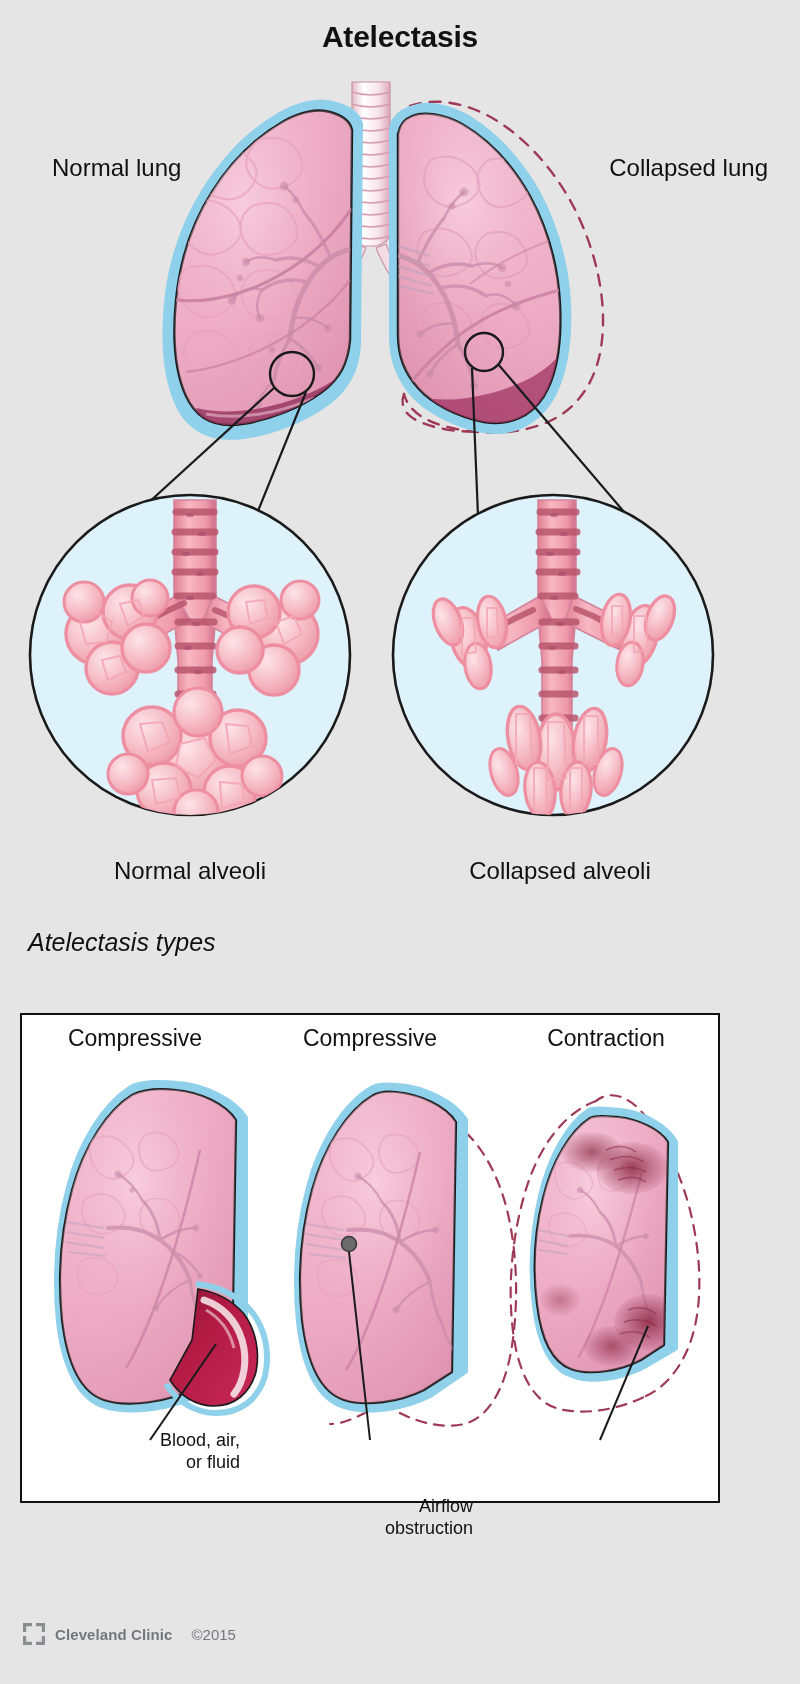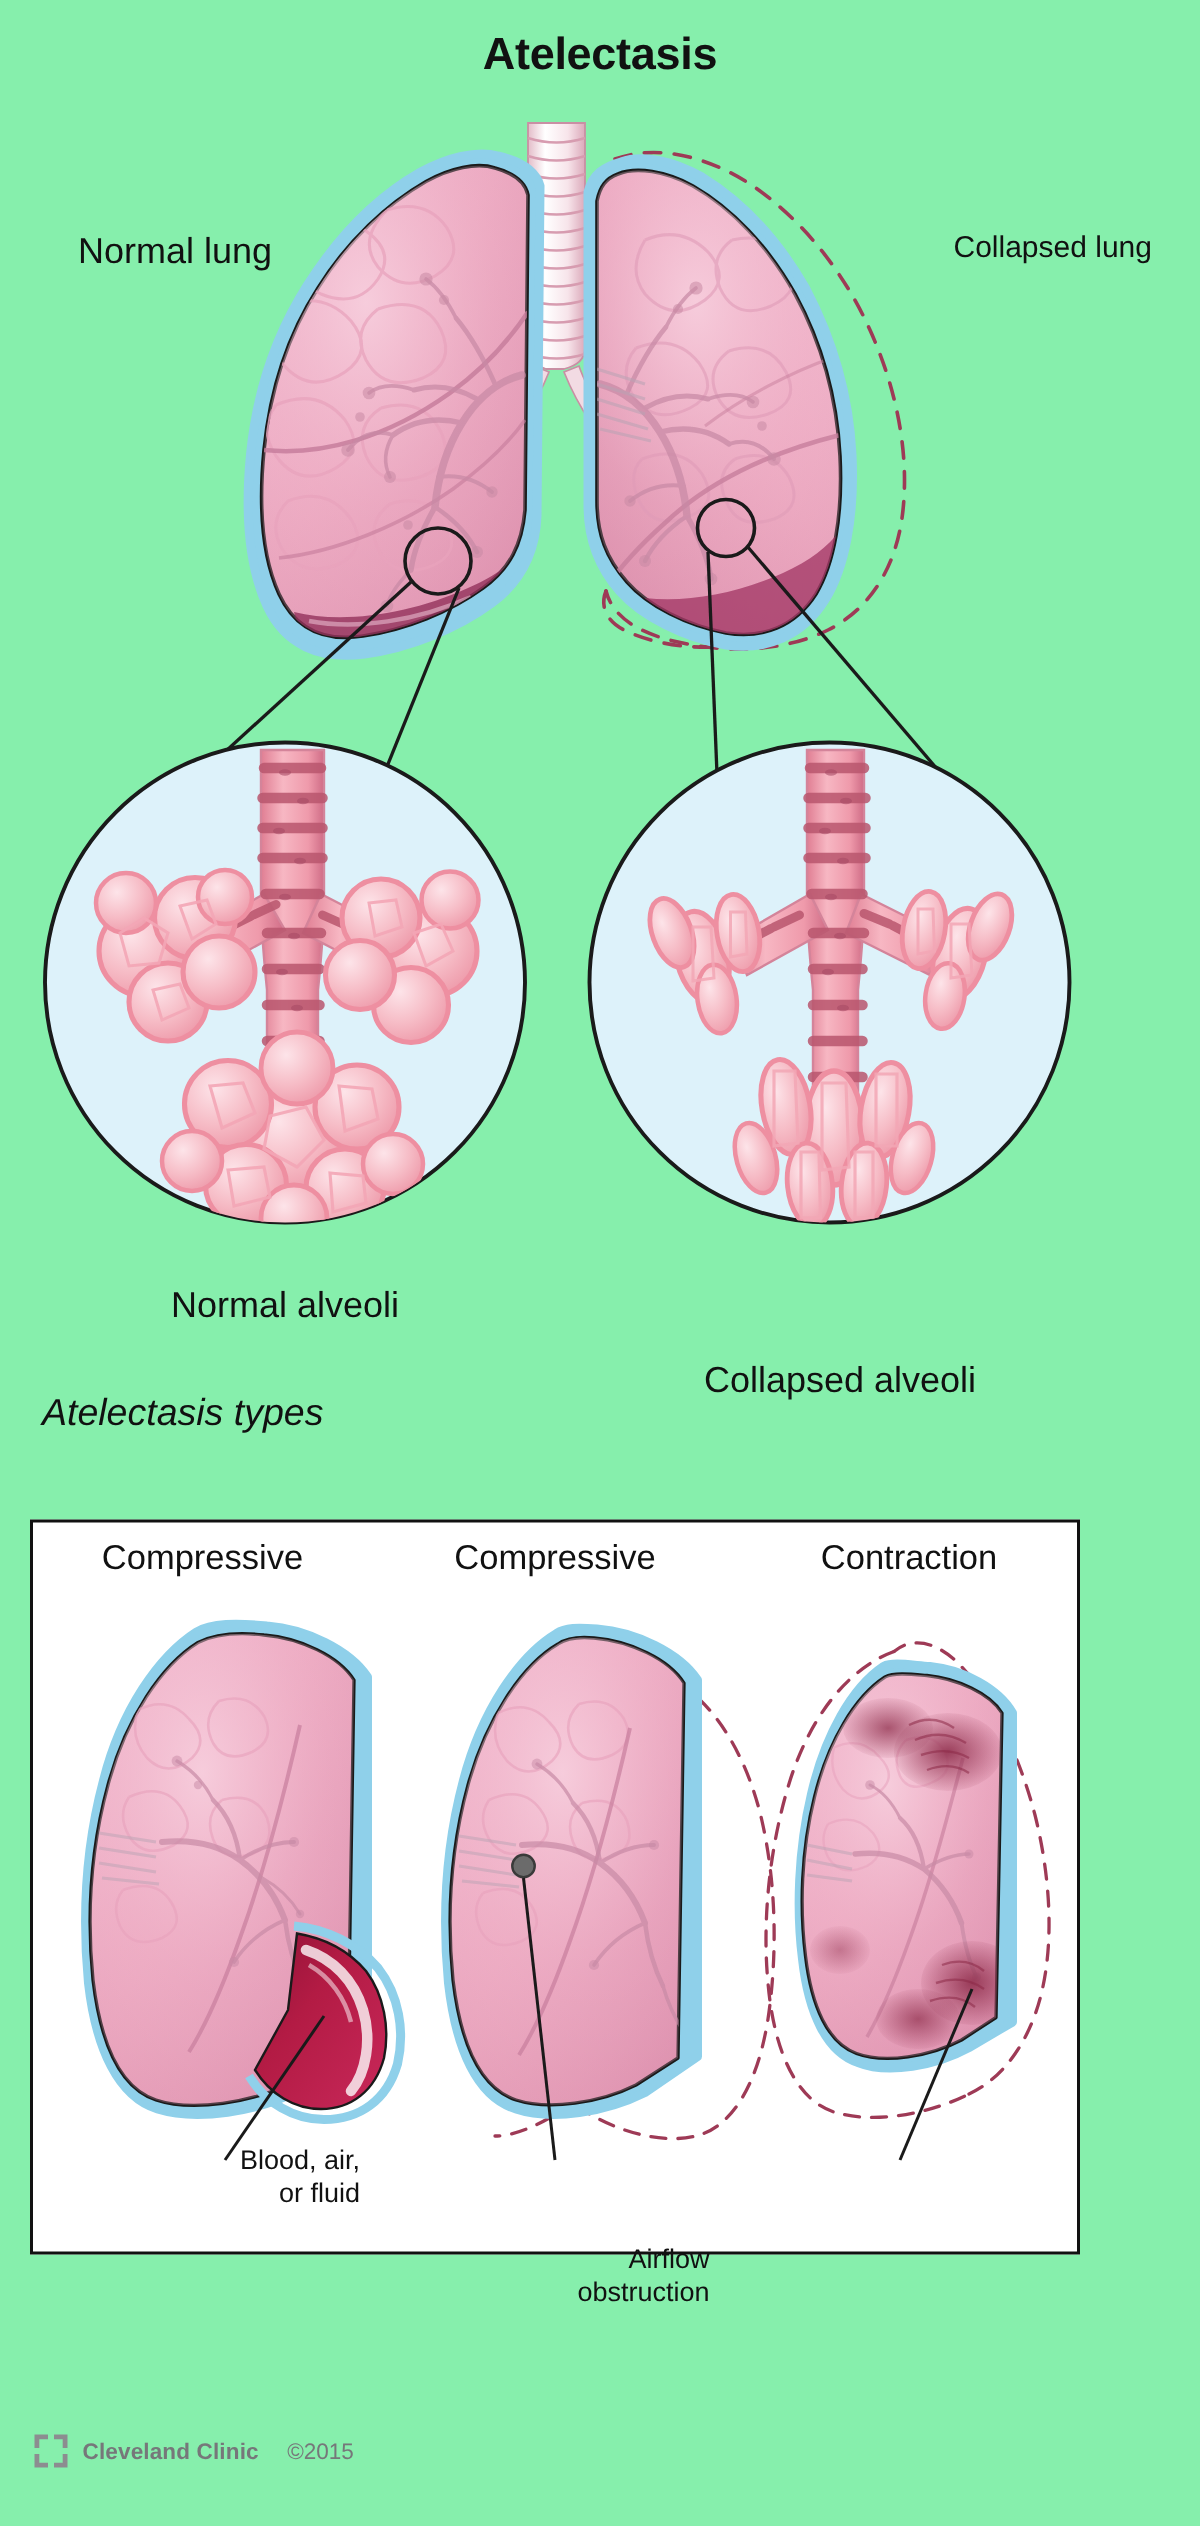--- a/index.html
+++ b/index.html
@@ -7,45 +7,45 @@
     margin: 0; padding: 0;
     background: #ffffff;
   }
   body {
     width: 800px; height: 1684px;
     position: relative;
     font-family: "Liberation Sans", sans-serif;
     color: #111111;
     overflow: hidden;
   }
-  .page { position: relative; width: 800px; height: 1684px; background: #86efac; }
+  .page { position: relative; width: 800px; height: 1684px; background: #e5e5e5; }
 
   
   .title {
     position: absolute; left: 0; top: 20px; width: 800px;
     text-align: center;
     font-size: 30px; font-weight: bold; letter-spacing: -0.2px;
     color: #111;
   }
 
   
   .lbl-normal-lung {
     position: absolute; left: 52px; top: 154px;
     font-size: 24px; color: #111; white-space: nowrap;
   }
   .lbl-collapsed-lung {
     position: absolute; right: 32px; top: 154px;
-    font-size: 20px; color: #111; white-space: nowrap;
+    font-size: 24px; color: #111; white-space: nowrap;
   }
   .lbl-normal-alveoli {
     position: absolute; left: 0; top: 857px; width: 380px;
     text-align: center; font-size: 24px; color: #111;
   }
   .lbl-collapsed-alveoli {
-    position: absolute; left: 370px; top: 907px; width: 380px;
+    position: absolute; left: 370px; top: 857px; width: 380px;
     text-align: center; font-size: 24px; color: #111;
   }
 
   
   .section-title {
     position: absolute; left: 28px; top: 928px;
     font-size: 25px; font-style: italic; color: #111; text-align: center;
   }
 
   

